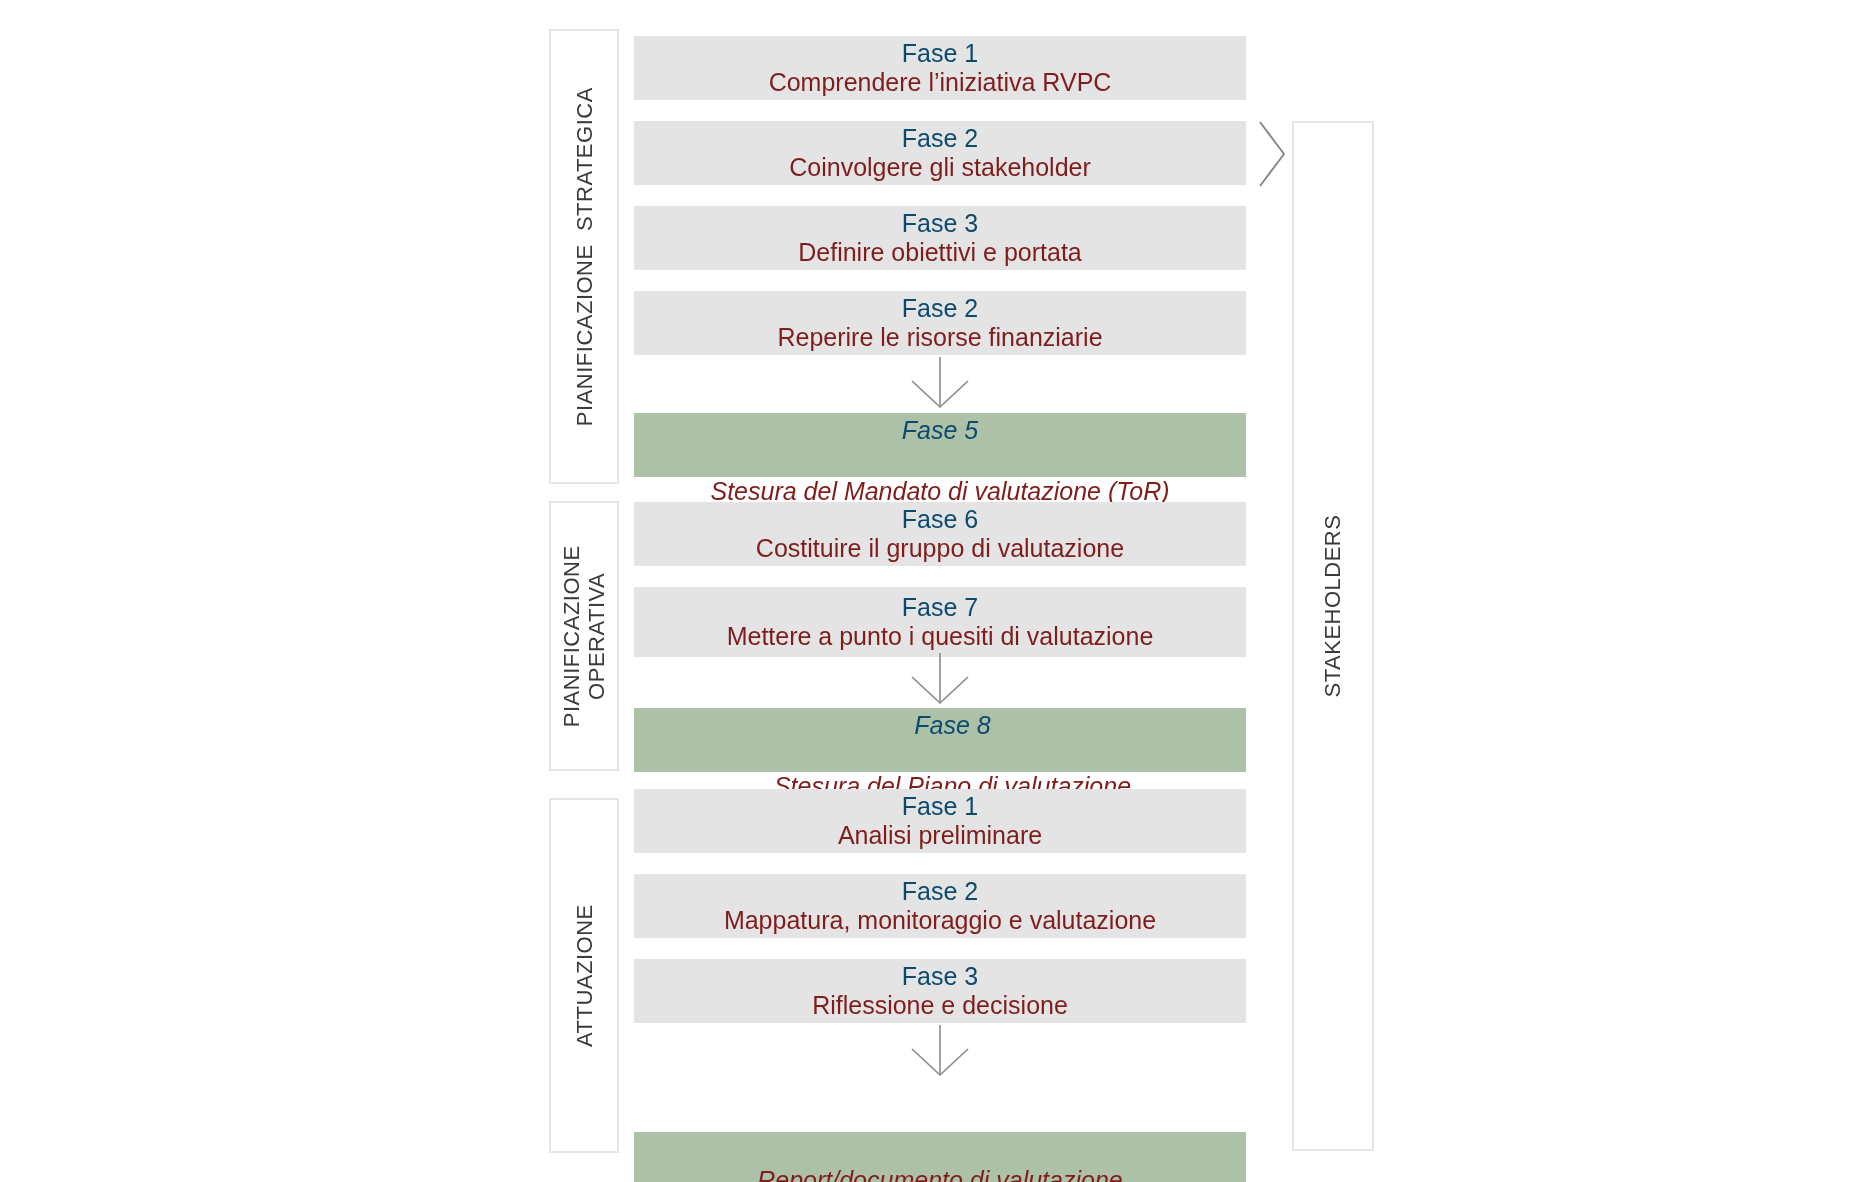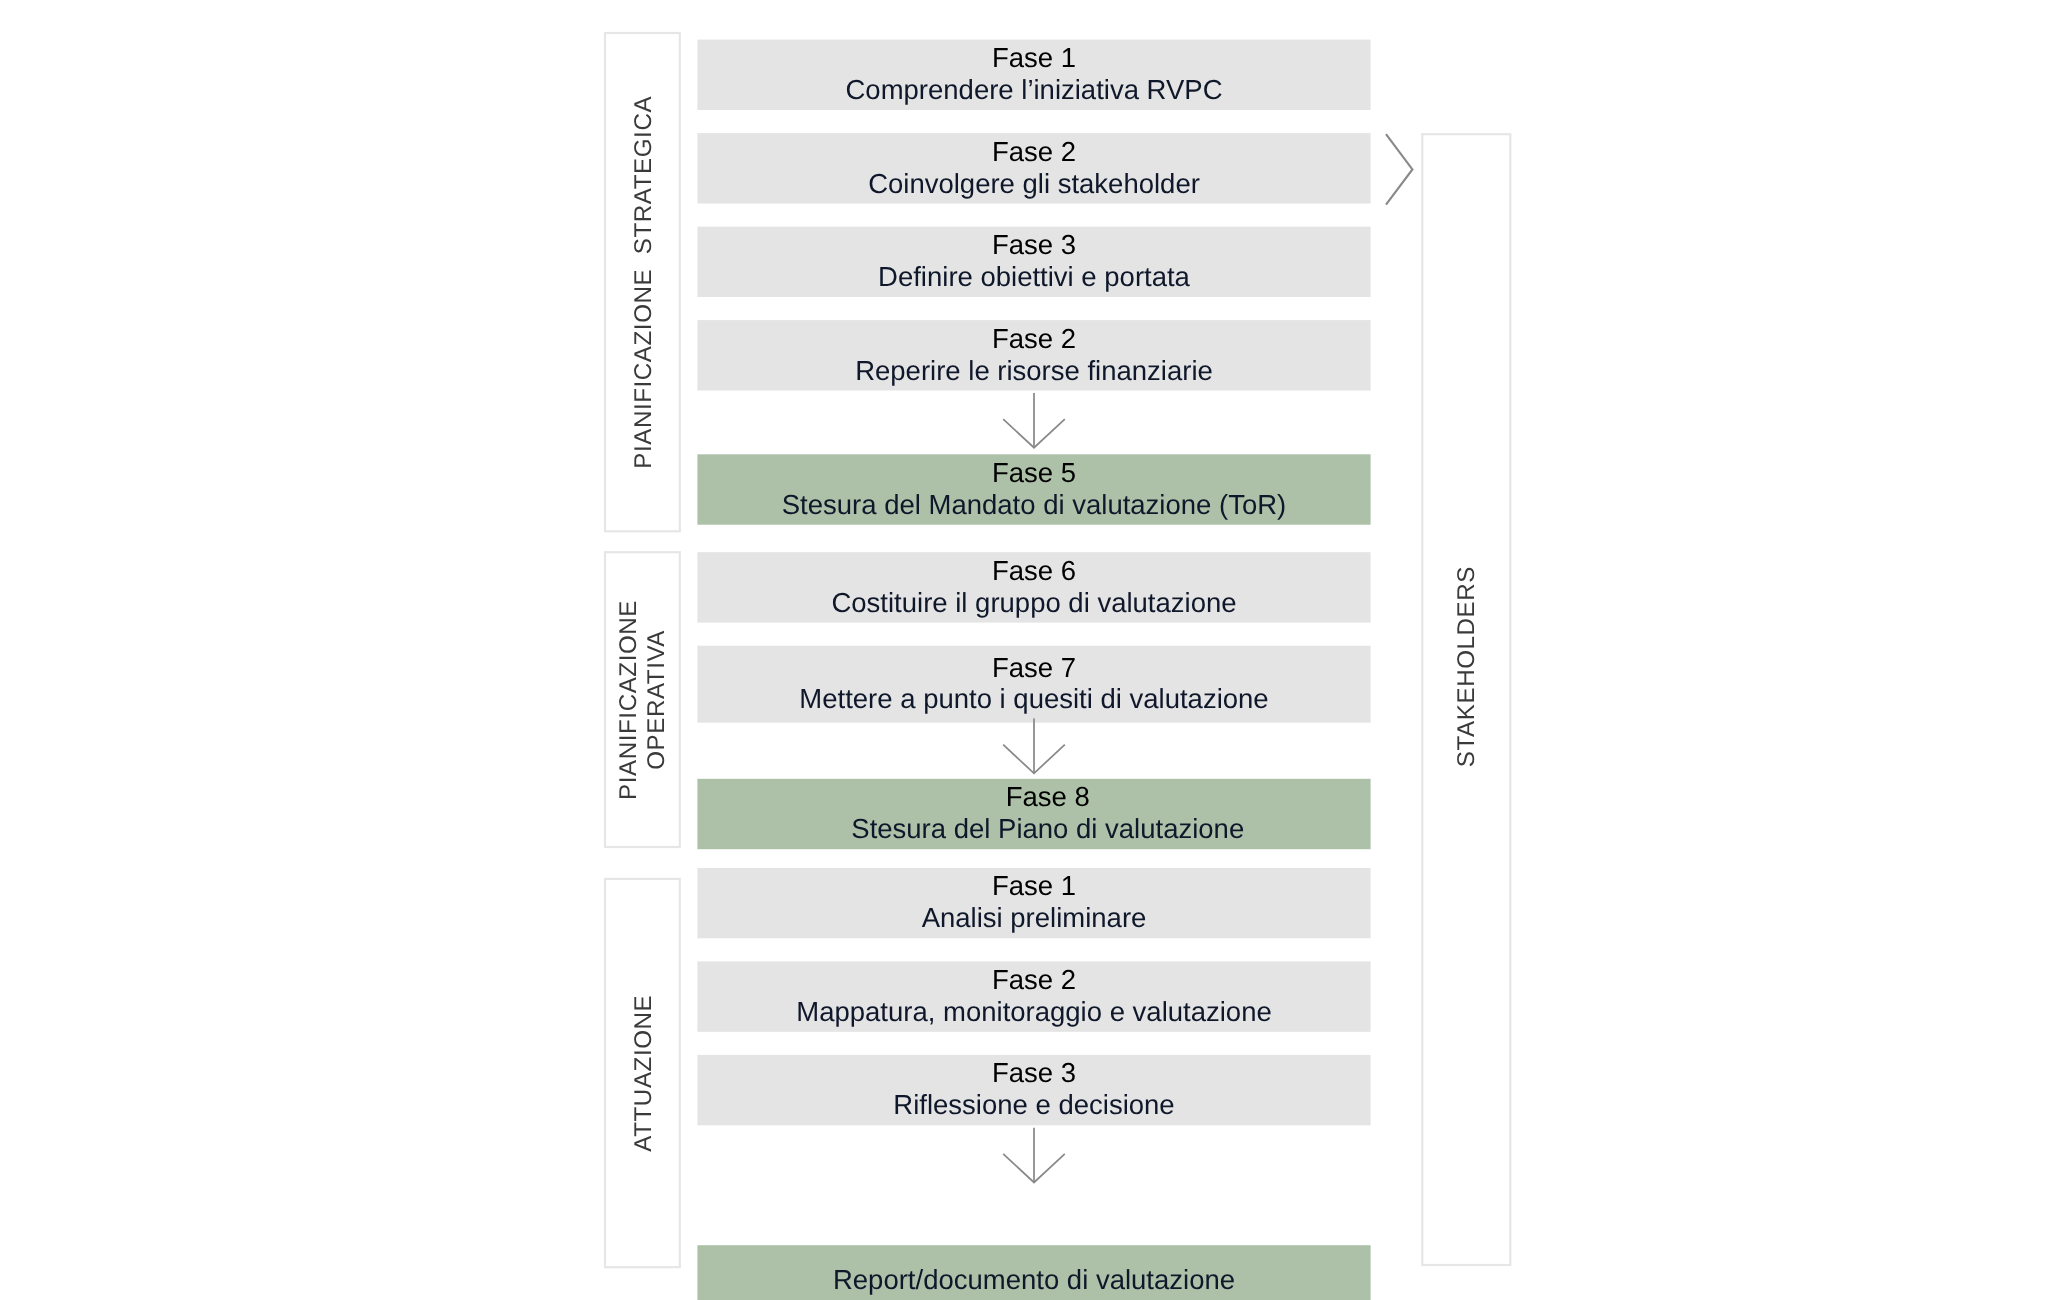--- a/index.html
+++ b/index.html
@@ -55,31 +55,33 @@
     justify-content: center;
     text-align: center;
     padding: 2px 10px;
   }
   .pbox.grey  { background: #e4e4e4; }
   .pbox.green { background: #adc1a8; }
 
   .pbox .l1 {
     font-size: 25px;
     line-height: 1.16;
-    color: #000000;
+    color: #0c4a6e;
     font-weight: 400;
   }
   .pbox .l2 {
     font-size: 25px;
     line-height: 1.16;
-    color: #0f172a;
+    color: #7f1d1d;
     font-weight: 400;
   }
   .pbox.green .l1,
   .pbox.green .l2 {
+    font-style: italic;
+    margin-top: 32px;
   }
 
   
   .arrow {
     position: absolute;
     pointer-events: none;
   }
 
   
   .chev {

